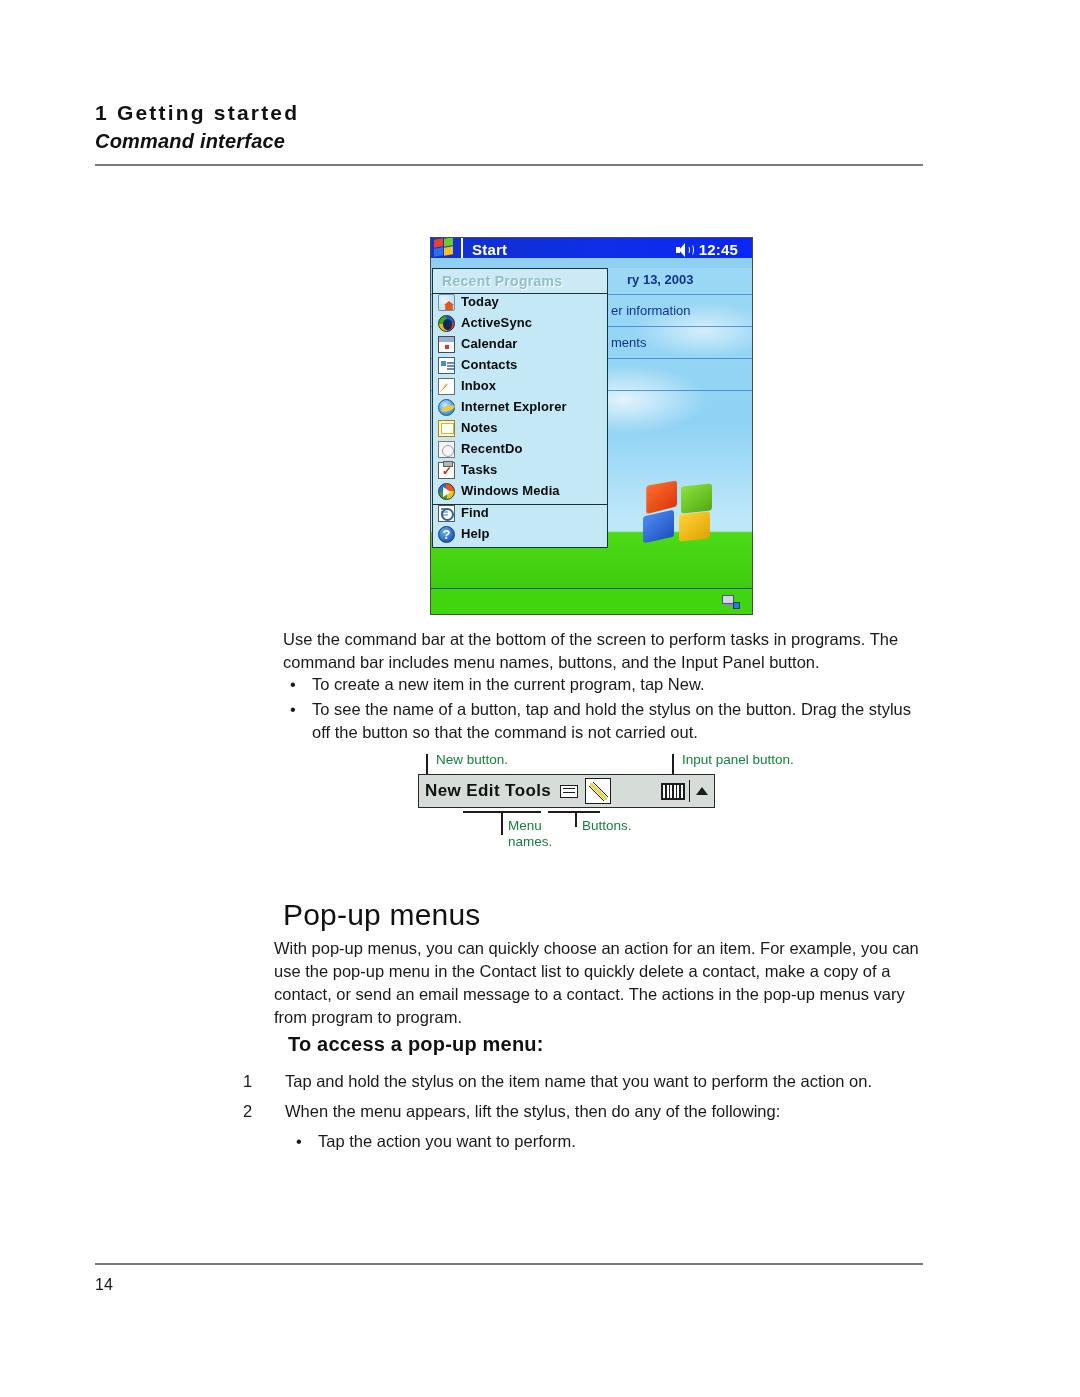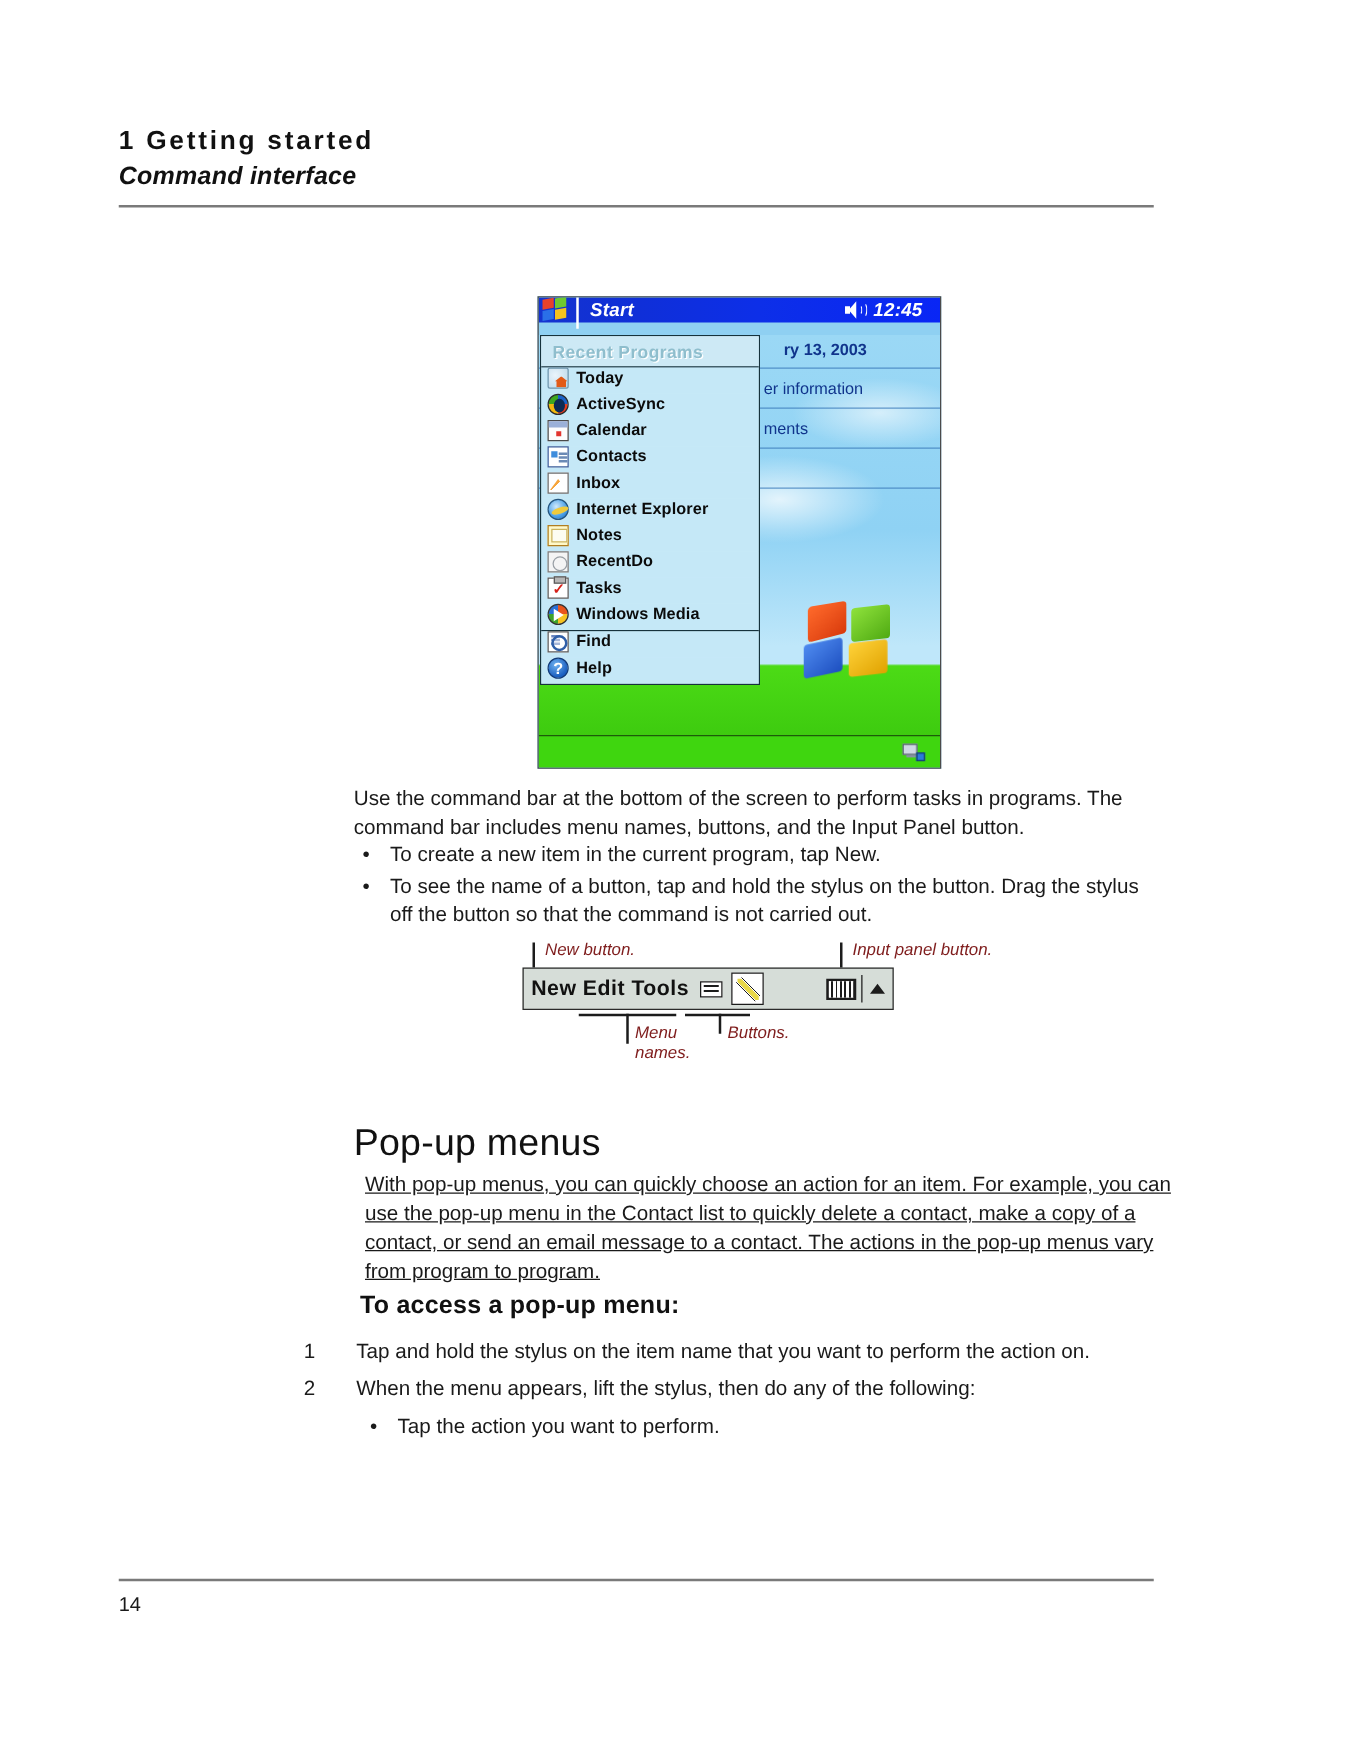--- a/index.html
+++ b/index.html
@@ -57,22 +57,21 @@
     overflow: hidden;
     background: #8fd0f2;
   }
   .pda-titlebar {
     position: absolute;
     left: 0; top: 0;
     width: 100%;
     height: 20px;
     background: linear-gradient(to right, #1433cf 0%, #0f2fd8 25%, #0d2fe8 55%, #0926f5 100%);
     display: flex;
-    align-items: center;
-    font-style: italic;
+    align-items: flex-end;
   }
   .winlogo {
     width: 22px; height: 20px;
     margin-left: 3px; margin-right: 5px;
     position: relative;
     flex: none;
   }
   .winlogo i {
     position: absolute;
     display: block;
@@ -300,21 +299,21 @@
       #ffffff;
   }
   .kb-sep { width:1.5px; height:22px; background:#1c1c1c; flex:none;}
   .cb-arrow {
     width:0; height:0; border-left:6px solid transparent; border-right:6px solid transparent;
     border-bottom:8px solid #1c1c1c; flex:none; margin-left:2px;
   }
   .lead-v { position:absolute; width:1.6px; background:#1c1c1c; }
   .lead-h { position:absolute; height:1.6px; background:#1c1c1c; }
   .callout {
-    position:absolute; font-size:13.5px; line-height:16px; color:#7f1d1d; white-space:nowrap;font-style:italic;
+    position:absolute; font-size:13.5px; line-height:16px; color:#15803d; white-space:nowrap;
   }
 
   
   .h2 {
     position:absolute; left:283px; top:898px;
     font-size:30px; font-weight:normal; color:#111; letter-spacing:0.2px;
   }
   .h3 {
     position:absolute; left:288px; top:1033px;
     font-size:20px; font-weight:bold; color:#111; letter-spacing:0.2px;
@@ -487,21 +486,21 @@
   <div class="lead-h" style="left:133px; top:63px; width:52px;"></div>
   <div class="lead-v" style="left:160px; top:63px; height:16px;"></div>
 
   <div class="callout" style="left:93px; top:70px;">Menu</div>
   <div class="callout" style="left:93px; top:86px;">names.</div>
   <div class="callout" style="left:167px; top:70px;">Buttons.</div>
 </div>
 
 <div class="h2">Pop-up menus</div>
 
-<div class="body-text" style="left:292px; top:937px; width:645px;text-decoration:underline;">With pop-up menus, you can quickly choose an action for an item. For example, you can use the pop-up menu in the Contact list to quickly delete a contact, make a copy of a contact, or send an email message to a contact. The actions in the pop-up menus vary from program to program.</div>
+<div class="body-text" style="left:274px; top:937px; width:645px;">With pop-up menus, you can quickly choose an action for an item. For example, you can use the pop-up menu in the Contact list to quickly delete a contact, make a copy of a contact, or send an email message to a contact. The actions in the pop-up menus vary from program to program.</div>
 
 <div class="h3">To access a pop-up menu:</div>
 
 <div class="numlist">
   <div class="numitem">
     <span class="n">1</span>
     <span class="t">Tap and hold the stylus on the item name that you want to perform the action on.</span>
   </div>
   <div class="numitem">
     <span class="n">2</span>

